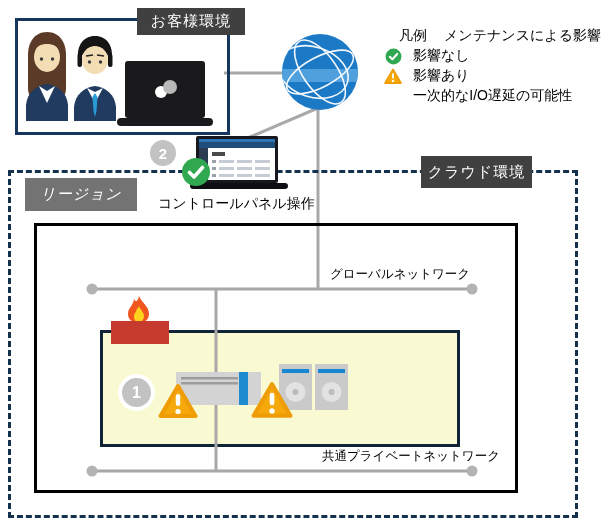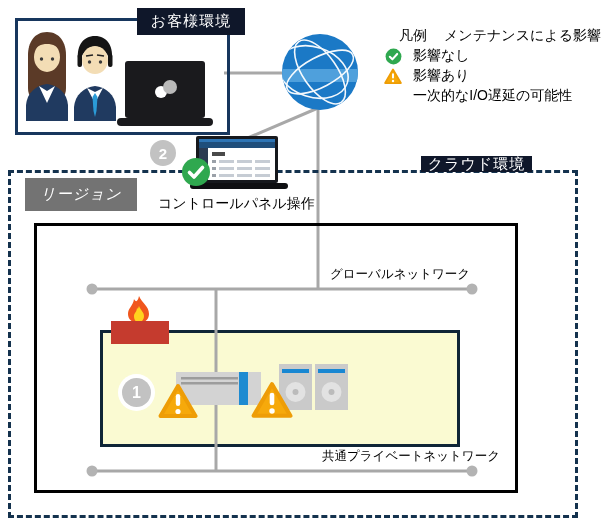--- a/index.html
+++ b/index.html
@@ -7,24 +7,24 @@
          font-family:"Liberation Sans","DejaVu Sans",sans-serif;color:#000;}
   .abs{position:absolute;}
   
   .customer-box{left:15px;top:18px;width:209px;height:111px;border:3px solid #17365D;z-index:3;}
   .dashed-box{left:8px;top:170px;width:564px;height:342px;border:3px dashed #14324E;z-index:3;}
   .zone-box{left:34px;top:223px;width:478px;height:264px;border:3px solid #000;z-index:3;}
   .subnet-box{left:100px;top:330px;width:354px;height:111px;background:#FAFAD2;border:3px solid #0F2537;z-index:1;}
   
   .tag{display:flex;align-items:center;justify-content:center;color:#fff;font-size:15px;
        letter-spacing:1px;z-index:6;white-space:nowrap;}
-  .tag.light{background:#0f172a;}
+  .tag.light{background:#404040;}
   .tag.dark{background:#737373;font-style:italic;}
   .tag-customer{left:137px;top:8px;width:108px;height:27px;}
-  .tag-cloud{left:421px;top:156px;width:111px;height:16px;}
+  .tag-cloud{left:421px;top:156px;width:111px;height:32px;}
   .tag-region{left:25px;top:178px;width:112px;height:33px;}
   .tag-zone{left:54px;top:231px;width:111px;height:31px;}
   
   .lines{left:0;top:0;z-index:2;}
   
   .icon{z-index:4;}
   .badge{z-index:6;display:flex;align-items:center;justify-content:center;border-radius:50%;
          background:#C2C2C2;color:#fff;font-weight:bold;box-shadow:0 0 0 4px #fff;}
   .badge-2{left:150px;top:140px;width:26px;height:26px;font-size:15px;}
   .badge-1{left:122px;top:378px;width:29px;height:29px;font-size:16px;}

